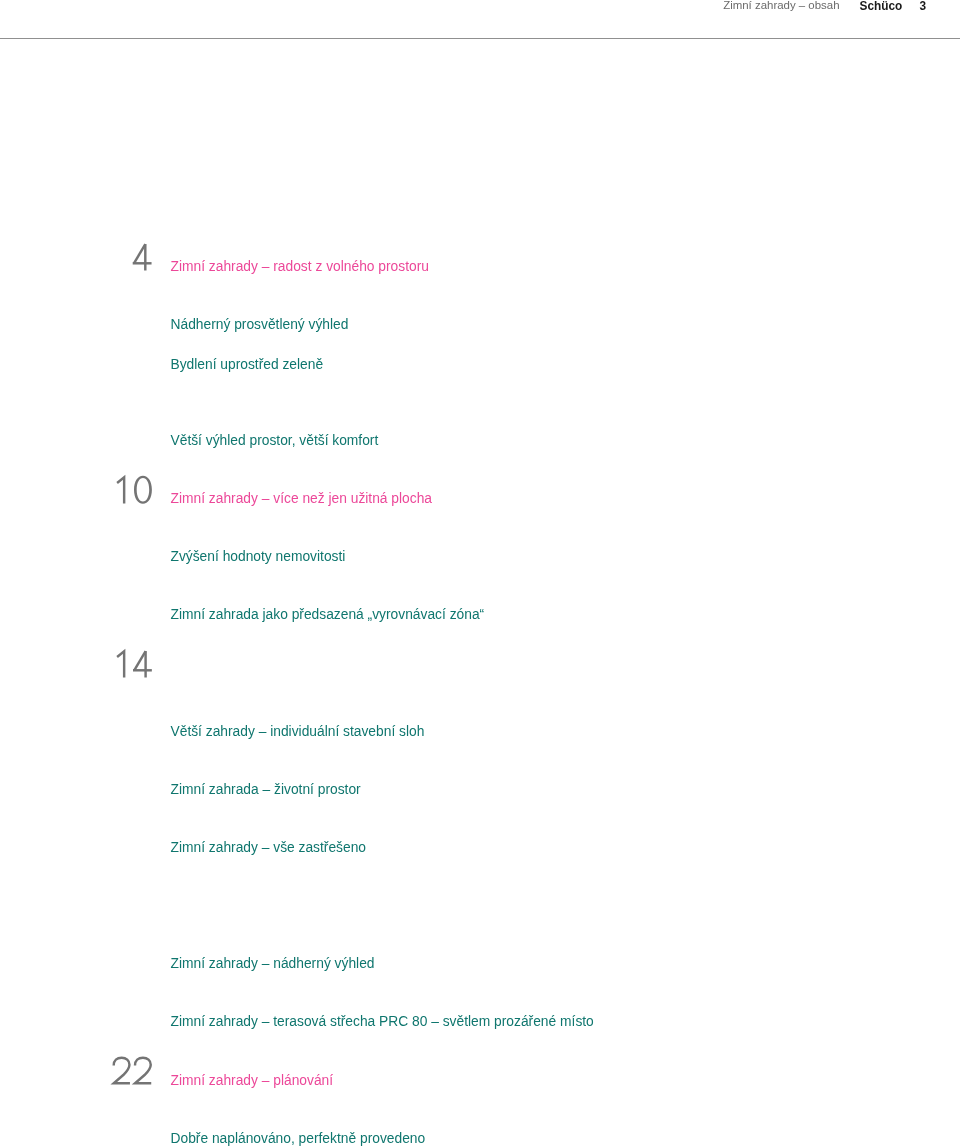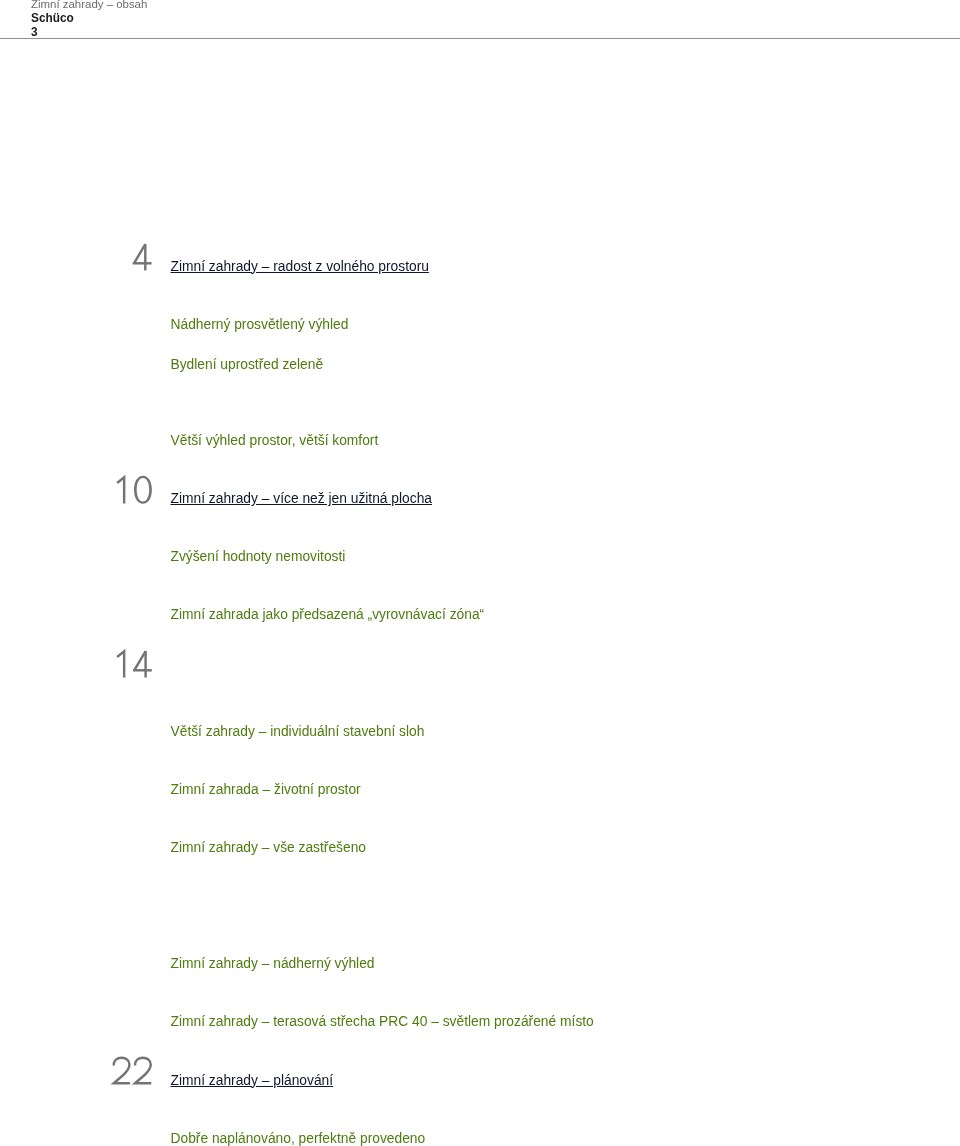--- a/index.html
+++ b/index.html
@@ -8,38 +8,38 @@
     width:960px;height:1146px;background:#ffffff;
     font-family:"Liberation Sans",sans-serif;
     -webkit-font-smoothing:antialiased;
     -moz-osx-font-smoothing:grayscale;
   }
   .page{position:relative;width:960px;height:1146px;overflow:hidden;background:#ffffff;
     filter:blur(0px);}
 
   
   .running-head{position:absolute;top:-1.2px;left:0;width:926.0px;
-    display:flex;align-items:baseline;justify-content:flex-end;flex-direction:column;}
+    display:flex;align-items:baseline;justify-content:flex-end;}
   .rh-title{font-size:11.45px;color:#6b6b6b;white-space:nowrap;position:relative;top:-1.1px;}
-  .rh-brand{font-size:11.85px;font-weight:bold;color:#1a1a1a;margin-left:31px;white-space:nowrap;}
+  .rh-brand{font-size:11.85px;font-weight:bold;color:#1a1a1a;margin-left:20px;white-space:nowrap;}
   .rh-page{font-size:11.85px;font-weight:bold;color:#1a1a1a;margin-left:17.1px;white-space:nowrap;}
 
   
   .rule{position:absolute;left:0;top:38px;width:960px;height:1px;background:#909090;}
 
   
   .toc{position:absolute;left:0;top:0;width:960px;height:0;}
   .row{position:absolute;left:0;width:960px;height:20px;}
   .num{position:absolute;left:0;width:153.6px;height:34px;top:-18.6px;display:block;}
   .num svg{position:absolute;right:0;top:0;overflow:visible;display:block;}
   .num svg path{fill:none;stroke:#747474;stroke-width:2.45;stroke-linecap:butt;stroke-linejoin:miter;}
   .num svg path.solid{fill:#747474;stroke:none;}
   .label{position:absolute;left:170.5px;top:0;font-size:13.8px;line-height:1;
-    color:#4d7c0f;white-space:nowrap;}
-  .label.green{color:#0f172a;text-decoration:underline;}
+    color:#0f766e;white-space:nowrap;}
+  .label.green{color:#ec4899;}
 </style>
 </head>
 <body>
 
 <div class="page">
 
   <div class="running-head">
     <span class="rh-title">Zimní zahrady – obsah</span>
     <span class="rh-brand">Schüco</span>
     <span class="rh-page">3</span>
@@ -121,21 +121,21 @@
     </div>
     <div class="row" style="top:899.14px">
       <span class="num"></span>
     </div>
     <div class="row" style="top:957.28px">
       <span class="num"></span>
       <span class="label">Zimní zahrady – nádherný výhled</span>
     </div>
     <div class="row" style="top:1015.42px">
       <span class="num"></span>
-      <span class="label">Zimní zahrady – terasová střecha PRC 40 – světlem prozářené místo</span>
+      <span class="label">Zimní zahrady – terasová střecha PRC 80 – světlem prozářené místo</span>
     </div>
     <div class="row" style="top:1073.56px">
       <span class="num">
           <svg xmlns="http://www.w3.org/2000/svg" width="42.60" height="34" viewBox="0 0 42.60 34">
             <g transform="translate(0.00,0)">
               <path d="M2.70 10.45 C2.70 5.45 6.05 2.75 10.65 2.75 C15.15 2.75 18.45 5.65 18.45 9.65 C18.45 13.05 16.25 16.05 12.25 20.05 L2.75 28.20 L18.95 28.20"></path>
             </g>
             <g transform="translate(21.30,0)">
               <path d="M2.70 10.45 C2.70 5.45 6.05 2.75 10.65 2.75 C15.15 2.75 18.45 5.65 18.45 9.65 C18.45 13.05 16.25 16.05 12.25 20.05 L2.75 28.20 L18.95 28.20"></path>
             </g>

